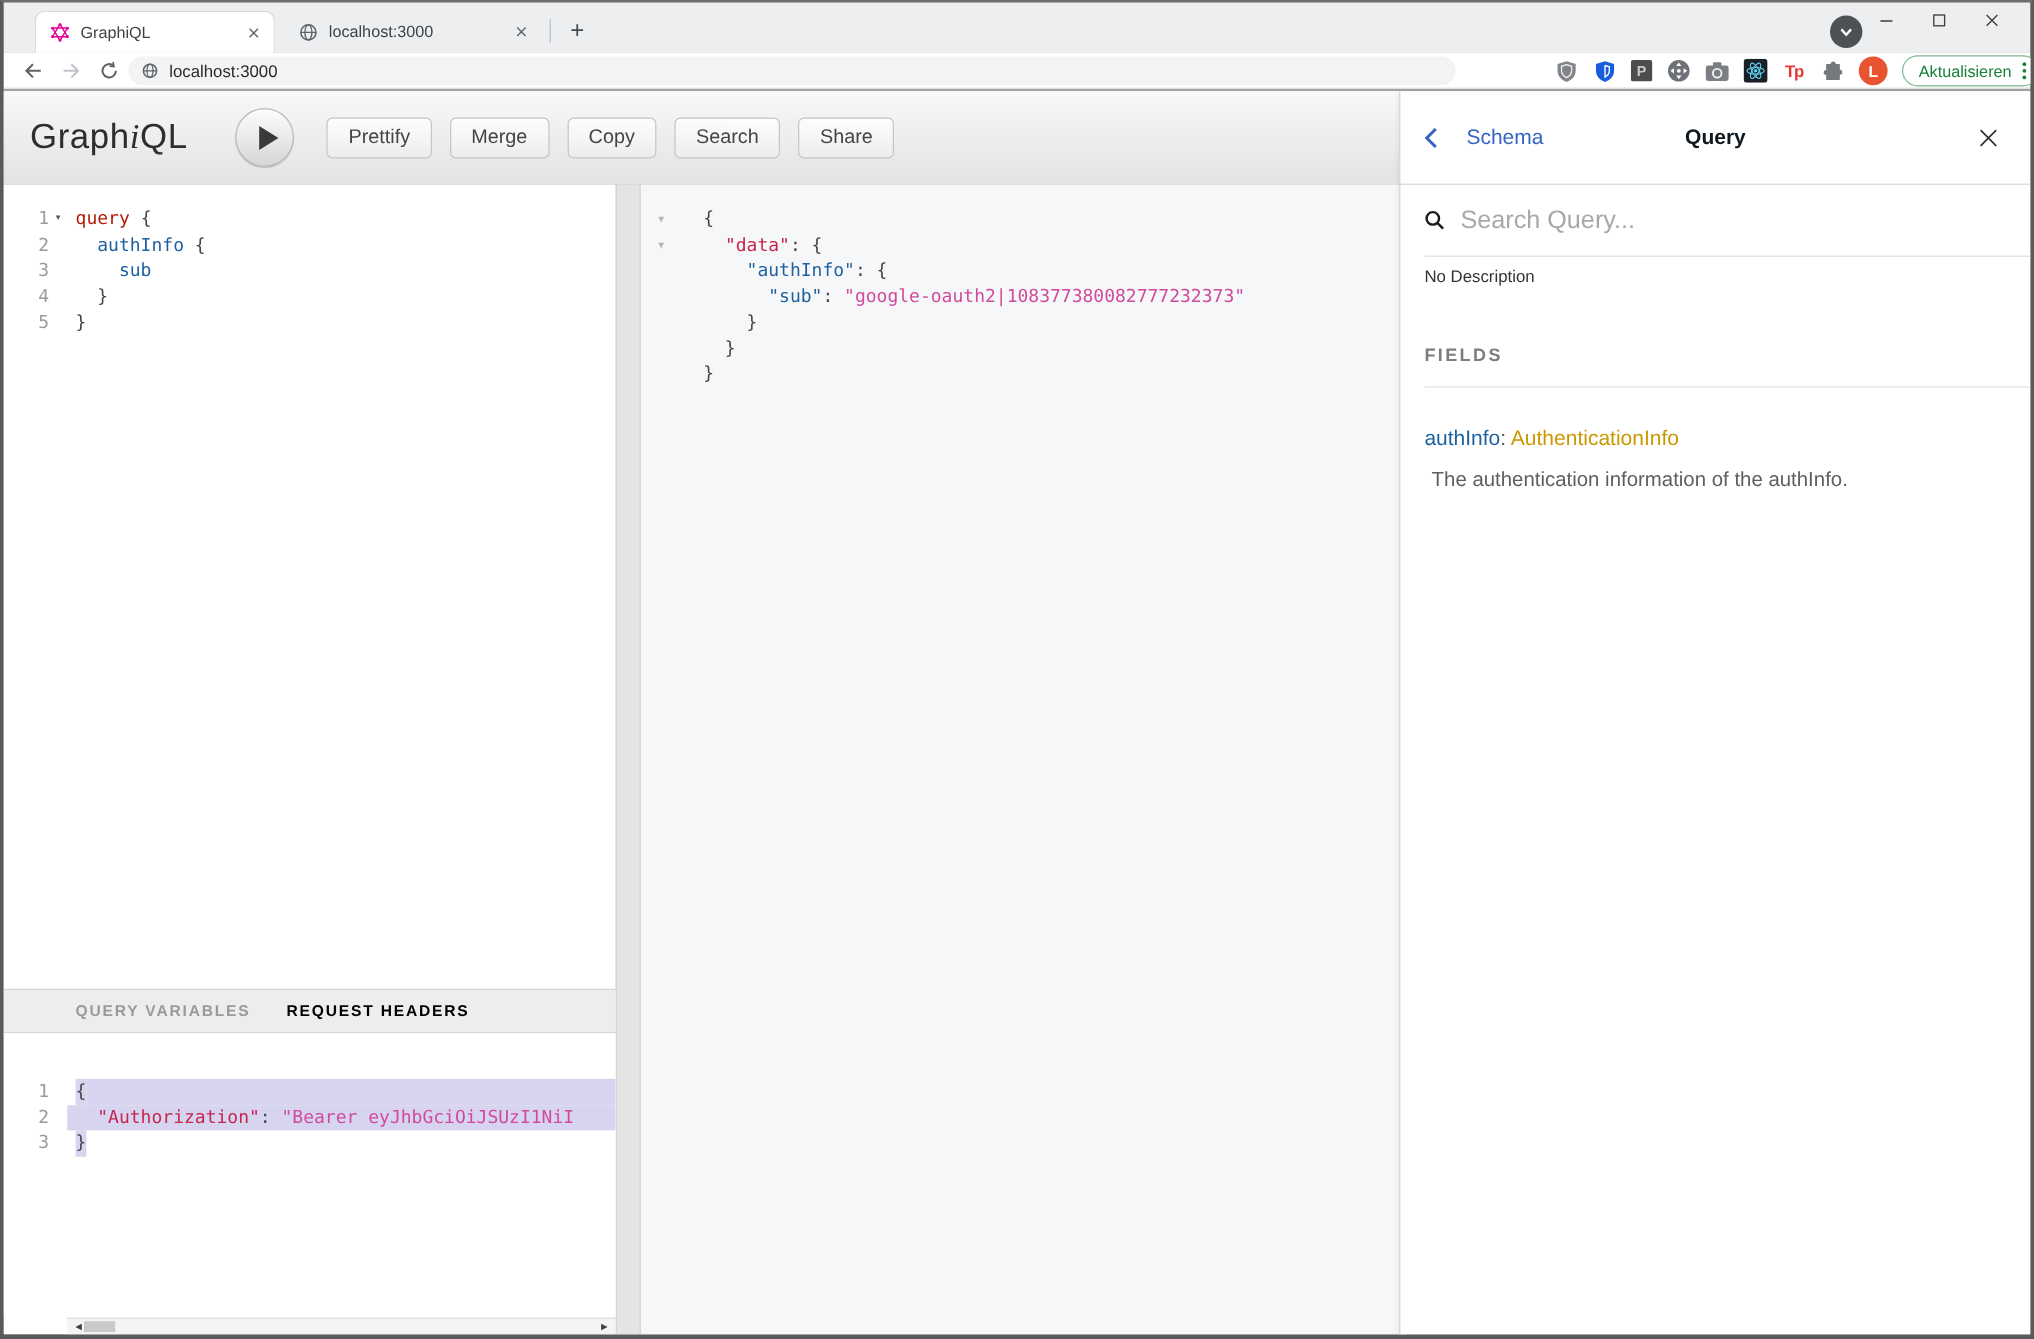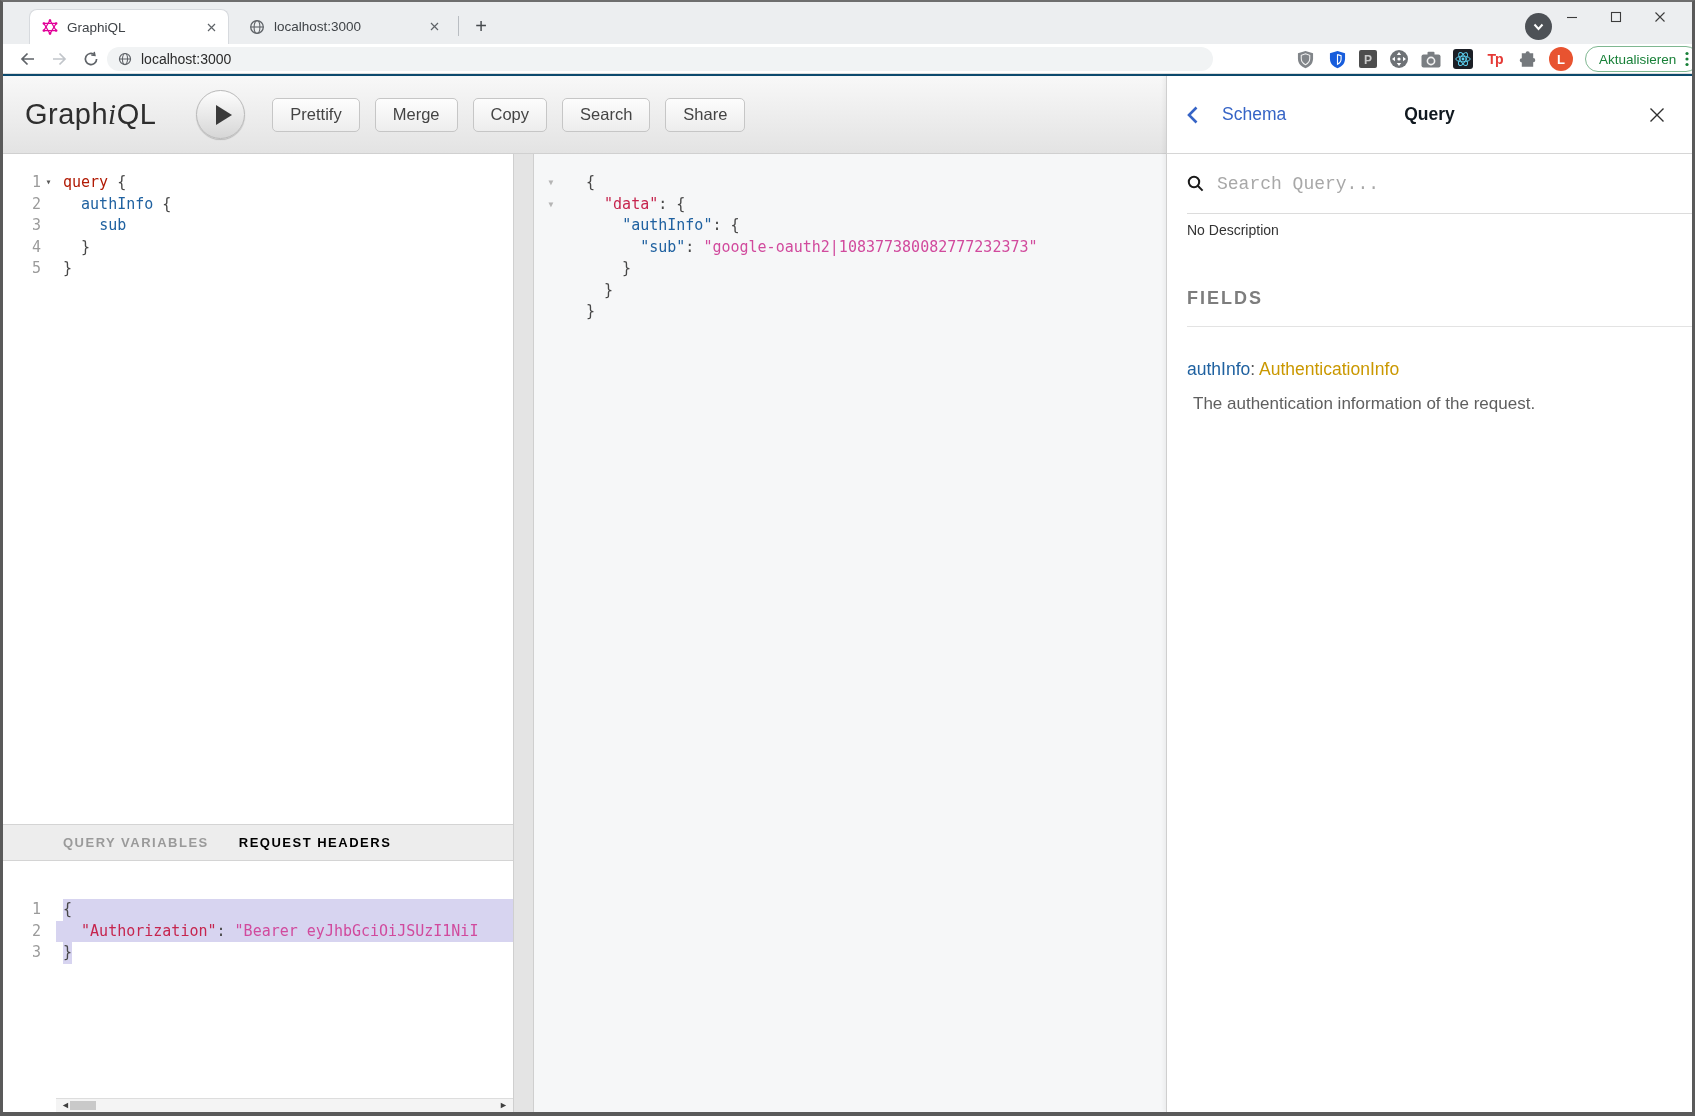--- a/index.html
+++ b/index.html
@@ -1,18 +1,18 @@
 <!DOCTYPE html>
 <html><head>
 <meta charset="utf-8">
 <style>
   * { box-sizing: border-box; }
   html,body { margin:0; padding:0; background:#fff; }
   body { font-family:"Liberation Sans", sans-serif; }
-  .window { position:relative; width:1695px; height:1116px; overflow:hidden; background:#0c4a6e;
+  .window { position:relative; width:1695px; height:1116px; overflow:hidden; background:#a3a3a3;
     border-top:2px solid #6e6e6e; border-left:3px solid #5a5a5a; border-right:3px solid #5a5a5a; border-bottom:4px solid #5a5a5a; }
 
   
   .tabstrip { position:relative; height:42px; background:#eceef0; }
   .tab { position:absolute; top:7px; height:35px; border-radius:8px 8px 0 0; display:flex; align-items:center; padding:0 8px 0 12px; cursor:default; }
   .tab.active { left:26px; width:200px; background:#fff; border:1px solid #d7dade; border-bottom:none; }
   .tab.inactive { left:234px; width:214px; }
   .tab .favicon { width:16px; height:16px; flex:none; }
   .tab .tab-title { margin-left:9px; font-size:13.5px; color:#3f4347; white-space:nowrap; overflow:hidden; flex:1; }
   .tab-close { width:18px; height:18px; border-radius:50%; display:flex; align-items:center; justify-content:center; flex:none; }
@@ -80,25 +80,25 @@
   .hscroll .arr.right { right:5px; }
   .hscroll .thumb { position:absolute; left:14px; top:2px; width:26px; height:9px; background:#c9c9c9; }
 
   
   .docs { position:absolute; right:0; top:0; width:526px; bottom:0; background:#fff; border-left:1px solid #cfcfcf; box-shadow:-2px 0 4px rgba(0,0,0,.05); }
   .docs-header { position:relative; height:78px; border-bottom:1px solid #d6d6d6; display:flex; align-items:center; padding:0 20px; }
   .docs-back { display:flex; align-items:center; gap:24px; color:#3664C6; font-size:17.5px; cursor:pointer; }
   .docs-title { position:absolute; left:0; right:0; text-align:center; font-size:17.5px; font-weight:bold; color:#10181f; pointer-events:none; }
   .docs-close { position:absolute; right:24px; top:28px; width:22px; height:22px; display:flex; align-items:center; justify-content:center; cursor:pointer; }
   .docs-search { height:60px; margin-left:20px; border-bottom:1px solid #dcdcdc; display:flex; align-items:center; gap:11px; }
-  .docs-search input { border:none; outline:none; font-size:18px; color:#333; flex:1; font-family:Liberation Mono, monospace; background:transparent; }
+  .docs-search input { border:none; outline:none; font-size:21px; color:#333; flex:1; font-family:Liberation Sans, sans-serif; background:transparent; }
   .docs-search input::placeholder { color:#a8a8a8; }
   .docs-body { padding:0 0 0 20px; }
   .no-desc { margin-top:8px; font-size:14px; color:#333; }
-  .fields-heading { margin-top:50px; font-size:18px; font-weight:bold; color:#7d7d7d; letter-spacing:2px; }
+  .fields-heading { margin-top:50px; font-size:15px; font-weight:bold; color:#7d7d7d; letter-spacing:2px; }
   .docs-hr { margin-top:17px; border:none; border-top:1px solid #e3e3e3; margin-bottom:0; }
   .field-row { margin-top:32px; font-size:17.5px; }
   .field-name { color:#1F61A0; cursor:pointer; }
   .field-sep { color:#555; }
   .field-type { color:#CA9800; cursor:pointer; }
   .field-desc { margin-top:14px; margin-left:6px; font-size:17px; color:#5f5f5f; }
 </style>
 </head>
 <body>
 
@@ -384,18 +384,18 @@
           </svg>
         <input placeholder="Search Query..." style="">
       </div>
       <div class="docs-body">
         <div class="no-desc">No Description</div>
         <div class="fields-heading">FIELDS</div>
         <hr class="docs-hr">
         <div class="field-row">
           <span class="field-name">authInfo</span><span class="field-sep">: </span><span class="field-type">AuthenticationInfo</span>
         </div>
-        <div class="field-desc">The authentication information of the request.</div>
+        <div class="field-desc">The authentication information of the authInfo.</div>
       </div>
     </div>
 
   </div>
 </div>
 
 </body></html>

